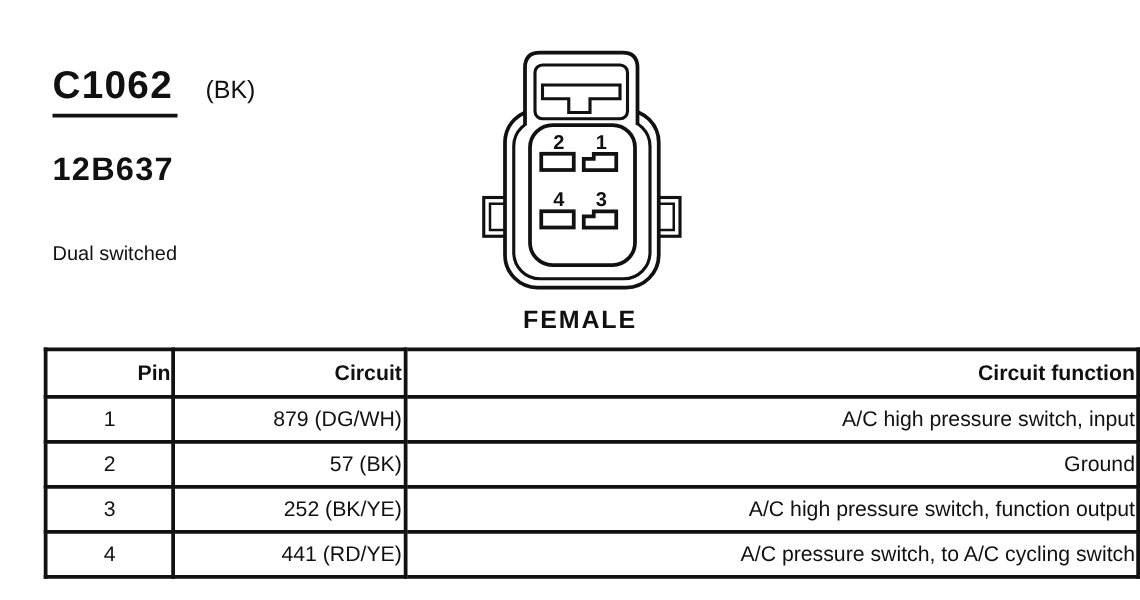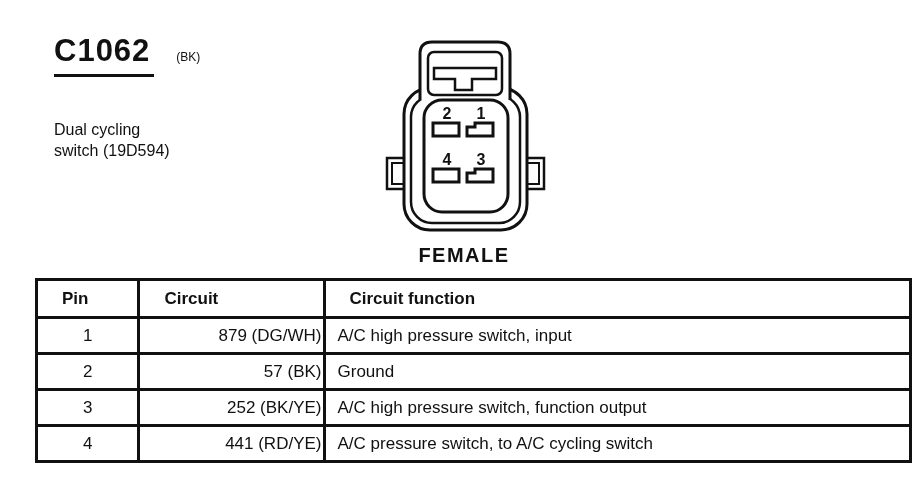--- a/index.html
+++ b/index.html
@@ -3,59 +3,59 @@
 <meta charset="utf-8">
 <style>
   html,body{margin:0;padding:0;}
   body{
     width:912px;height:480px;position:relative;overflow:hidden;
     background:#ffffff;color:#111;
     font-family:"Liberation Sans",sans-serif;
     -webkit-font-smoothing:antialiased;
   }
   
-  .id-block{position:absolute;left:42px;top:33px;margin-left:12px;}
+  .id-block{position:absolute;left:42px;top:50px;}
   .id-line{display:flex;align-items:baseline;gap:22px;}
   .connector-id{
     font-size:31px;font-weight:bold;letter-spacing:1px;
     border-bottom:3px solid #111;padding:0 4px 5px 0;display:inline-block;
   }
-  .color-code{font-size:12px;font-weight:normal;}
+  .color-code{font-size:20px;font-weight:normal;}
   .part-number{font-size:26px;font-weight:bold;letter-spacing:1px;margin-top:26px;}
   .description{margin-top:42px;font-size:16px;line-height:21px;}
   
   .connector-svg{position:absolute;left:383px;top:28px;}
   .connector-svg text{font-family:"Liberation Sans",sans-serif;fill:#111;}
   .pin-num{font-size:16px;font-weight:600;}
   .female-caption{font-size:20px;font-weight:bold;letter-spacing:1.5px;}
   
   .pinout-table{
     position:absolute;left:35px;top:278px;
     border-collapse:collapse;table-layout:fixed;
   }
   .pinout-table th,.pinout-table td{
     border:3px solid #111;font-size:17px;overflow:hidden;white-space:nowrap;
   }
-  .pinout-table th{height:33px;font-weight:bold;text-align:left;padding-left:24px;}
+  .pinout-table th{height:33px;font-weight:bold;text-align:right;padding-left:24px;}
   .pinout-table td{height:31px;}
   .col-pin{width:80px;text-align:center;}
   .col-circuit{width:166px;text-align:right;}
-  .col-func{width:588px;text-align:left;padding-left:12px;}
+  .col-func{width:588px;text-align:right;padding-left:12px;}
 </style>
 </head>
 <body>
 
 <div class="id-block">
   <div class="id-line">
     <span class="connector-id">C1062</span>
     <span class="color-code">(BK)</span>
   </div>
+  <div class="part-number">12B637</div>
   <div class="description">
-    <div>Dual cycling</div>
-    <div>switch (19D594)</div>
+    <div>Dual switched</div>
   </div>
 </div>
 
 <svg class="connector-svg" width="167" height="242" viewBox="383 28 167 242" xmlns="http://www.w3.org/2000/svg">
 
   <rect x="387" y="158" width="22" height="31" fill="#fff" stroke="#111" stroke-width="2.5"></rect>
   <rect x="392" y="163" width="17" height="21" fill="#fff" stroke="#111" stroke-width="2"></rect>
   <rect x="522" y="158" width="22" height="31" fill="#fff" stroke="#111" stroke-width="2.5"></rect>
   <rect x="522" y="163" width="17" height="21" fill="#fff" stroke="#111" stroke-width="2"></rect>
 

